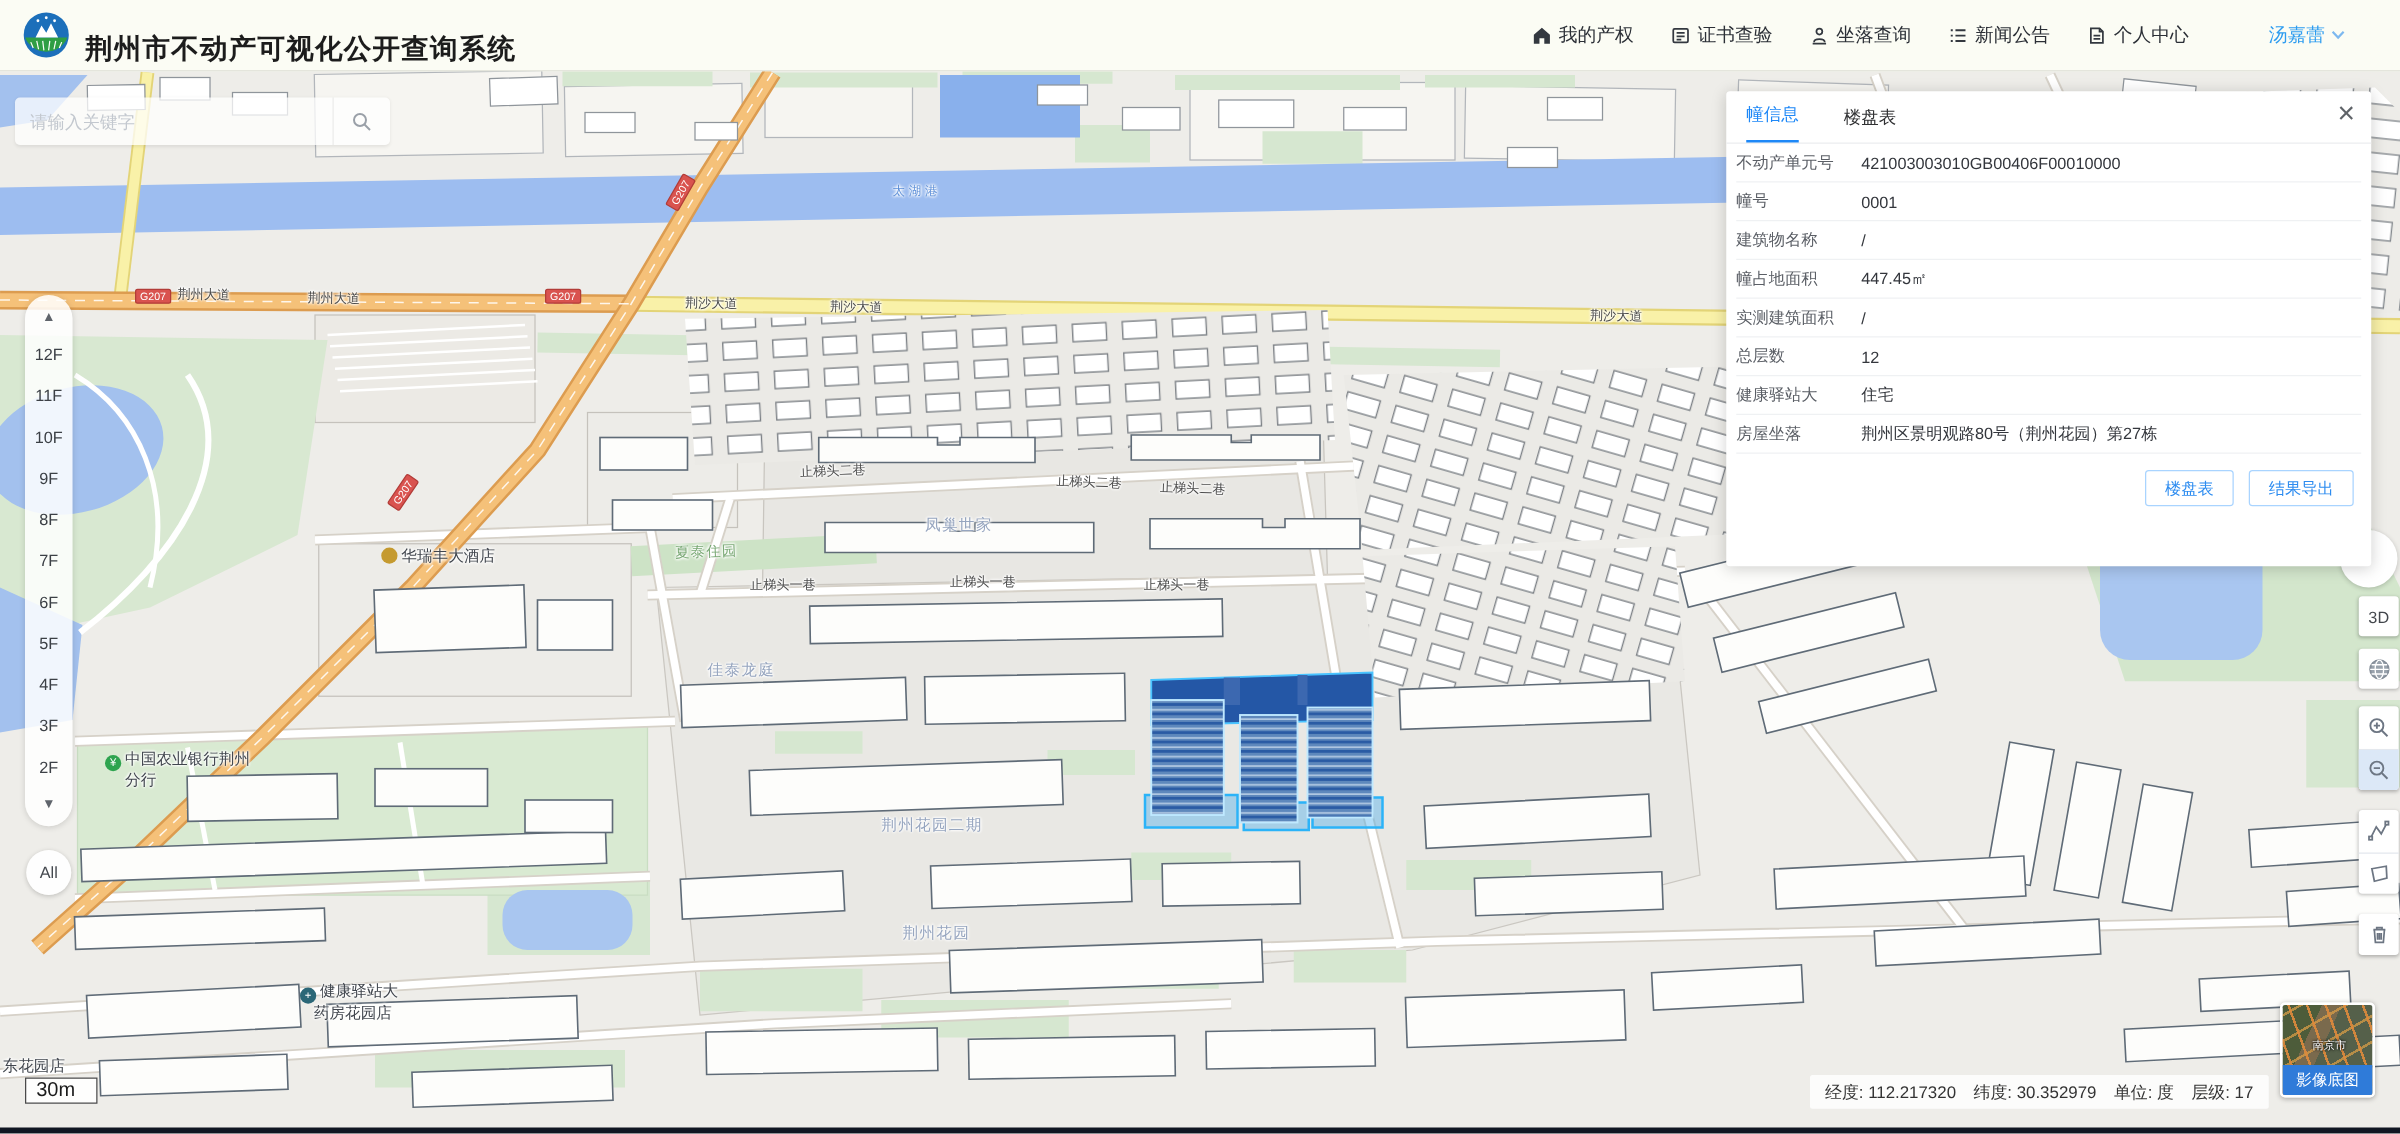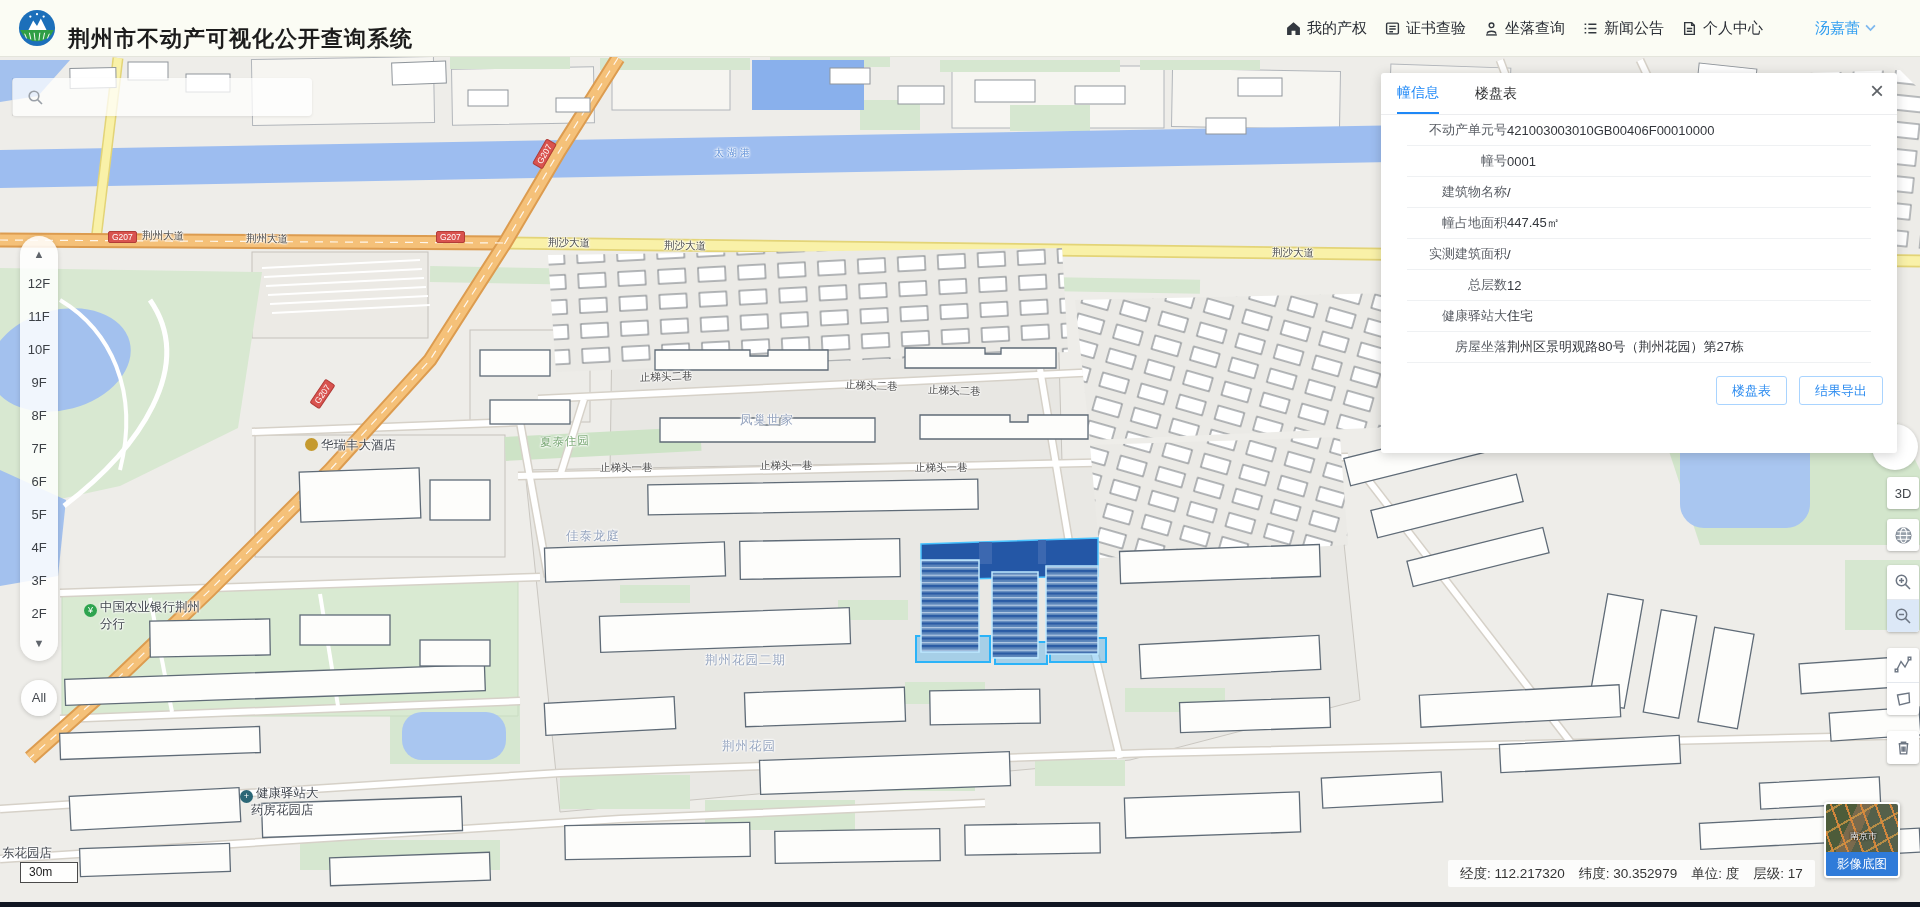--- a/index.html
+++ b/index.html
@@ -5,21 +5,21 @@
   * { margin:0; padding:0; box-sizing:border-box; }
   html,body { width:1920px; height:907px; overflow:hidden;
     font-family:"Liberation Sans","DejaVu Sans",sans-serif; }
   #app { position:relative; width:1920px; height:907px; background:#eeede9; overflow:hidden; }
 
   
   #header { position:absolute; left:0; top:0; width:1920px; height:57px; z-index:30;
     background:#fbfcf4; border-bottom:1px solid #e4e5dc; display:flex; align-items:center; padding:0 18px; }
   #logo { width:38px; height:38px; flex:0 0 38px; }
   #app-title { margin-left:12px; font-size:22px; font-weight:700; color:#1c1c1c; letter-spacing:1px;margin-top:21px; }
-  #nav { margin-left:auto; display:flex; align-items:flex-end; gap:18px; }
+  #nav { margin-left:auto; display:flex; align-items:flex-end; gap:30px; }
   .nav-item { display:flex; align-items:center; gap:6px; font-size:15px; color:#2b2f36; cursor:pointer; white-space:nowrap; }
   .nav-item svg { display:block; }
   #user-box { display:flex; align-items:center; gap:5px; margin-left:34px; margin-right:26px; cursor:pointer; }
   #username { color:#2d9cf0; font-size:15px; }
 
   
   #search-box { position:absolute; left:12px; top:78px; width:300px; height:38px; z-index:10;
     background:rgba(255,255,255,0.74); border-radius:4px; display:flex; align-items:center;
     box-shadow:0 1px 3px rgba(0,0,0,0.08); }
   #search-input { flex:1; height:100%; border:none; outline:none; background:transparent;
@@ -37,21 +37,21 @@
     background:rgba(255,255,255,0.92); box-shadow:0 1px 4px rgba(0,0,0,0.2); text-align:center;
     line-height:36px; font-size:13px; color:#45494f; cursor:pointer; }
 
   
   #panel { position:absolute; left:1381px; top:73px; width:516px; height:380px; z-index:20;
     background:#fff; border-radius:3px; box-shadow:0 2px 12px rgba(0,0,0,0.18); }
   #panel-close { position:absolute; right:13px; top:6px; font-size:24px; color:#5f6368; cursor:pointer; line-height:1; font-weight:300; }
   #panel-tabs { display:flex; gap:36px; padding:0 16px; height:42px; border-bottom:1px solid #ecedef; }
   .tab { line-height:40px; font-size:14px; color:#303133; cursor:pointer; border-bottom:2px solid transparent; }
   .tab.active { color:#1e88f7; border-bottom-color:#1e88f7;font-family:Liberation Serif, serif; }
-  #panel-rows { padding:0 26px;text-align:right; }
+  #panel-rows { padding:0 8px; }
   .p-row { display:flex; height:31px; align-items:center; border-bottom:1px solid #eff1f3; }
   .p-label { width:100px; font-size:13px; color:#5b5f66; flex:0 0 100px; }
   .p-value { font-size:13px; color:#33363c; }
   #panel-footer { display:flex; justify-content:flex-end; gap:12px; padding:13px 14px 0 0; }
   .p-btn { height:29px; padding:0 15px; font-size:13px; color:#2d8cf0; background:#fff;
     border:1px solid #a9d4ff; border-radius:3px; cursor:pointer; }
 
   
   .tool { position:absolute; left:1887px; width:32px; z-index:10; background:#fff; border-radius:3px;
     box-shadow:0 1px 3px rgba(0,0,0,0.25); color:#6d7683; display:flex; flex-direction:column;
@@ -75,21 +75,21 @@
     border-radius:4px; overflow:hidden; border:2px solid #fff; box-shadow:0 1px 4px rgba(0,0,0,0.3); cursor:pointer;
     background:
       repeating-linear-gradient(70deg, rgba(222,138,60,0.9) 0 2px, transparent 2px 14px),
       repeating-linear-gradient(-30deg, rgba(222,160,70,0.7) 0 2px, transparent 2px 18px),
       linear-gradient(115deg, #4d5c3a 0 30%, #7a6a4d 30% 45%, #55604a 45% 100%); }
   #basemap-city { position:absolute; left:24px; top:26px; font-size:9px; color:#fff;
     text-shadow:0 0 2px #000, 0 0 2px #000; }
   #basemap-label { position:absolute; left:0; bottom:0; width:100%; height:24px; background:#2f7bd9;
     color:#fff; font-size:12.5px; text-align:center; line-height:24px; }
   #scalebar { position:absolute; left:20px; top:862px; width:58px; height:21px; z-index:10;
-    background:rgba(255,255,255,0.9); border:1px solid #4a4a4a; font-size:12px; color:#1b1b1b;
+    background:rgba(255,255,255,0.9); border:1px solid #4a4a4a; font-size:16px; color:#1b1b1b;
     padding-left:8px; line-height:19px; }
   #bottom-strip { position:absolute; left:0; bottom:0; width:1920px; height:5px; background:#101622; z-index:15; }
 
   
   #map { position:absolute; inset:0; z-index:1; }
   #map-labels { position:absolute; inset:0; z-index:3; pointer-events:none; }
   .lb { position:absolute; white-space:nowrap;
     text-shadow:-1px 0 2px #fff, 1px 0 2px #fff, 0 -1px 2px #fff, 0 1px 2px #fff; }
   .lb-road { font-size:10.5px; color:#4c4c4c; }
   .lb-area { font-size:12.5px; color:#96a5bf; letter-spacing:1px; }
@@ -426,20 +426,21 @@
       <div id="user-box">
         <span id="username">汤嘉蕾</span>
         <svg width="11" height="8" viewBox="0 0 10 7" fill="none" stroke="#7db8ef" stroke-width="1.6">
             <path d="M1 1.2 L5 5.4 L9 1.2"></path>
           </svg>
       </div>
     </nav>
   </header>
 
   <div id="search-box">
+    <input id="search-input" type="text" placeholder="请输入关键字" style="">
     <div id="search-btn">
       <svg width="17" height="17" viewBox="0 0 17 17" fill="none" stroke="#9aa0a8" stroke-width="1.6">
           <circle cx="7" cy="7" r="4.8"></circle>
           <path d="M10.6 10.6 L15 15"></path>
         </svg>
     </div>
   </div>
 
   <div id="floor-bar">
     <div class="floor-arrow">▲</div>

